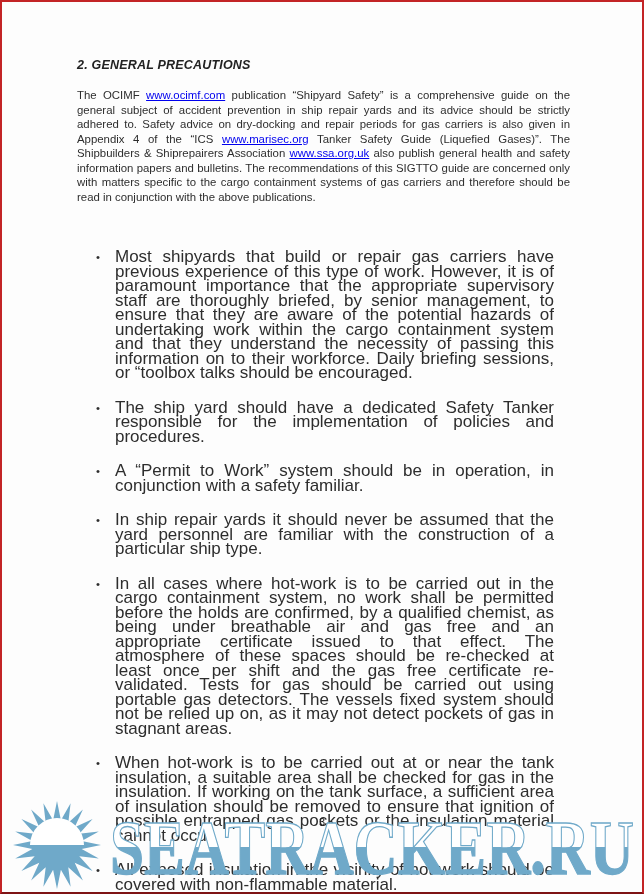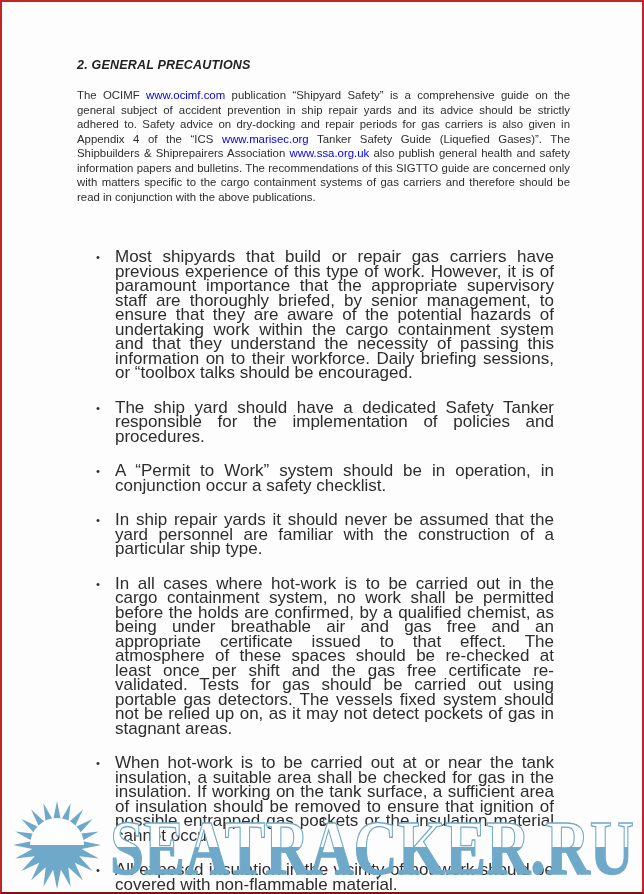--- a/index.html
+++ b/index.html
@@ -18,21 +18,21 @@
   .doc-title {
     margin:0 0 16px 0;
     font-size:12.5px; font-weight:bold; font-style:italic;
     letter-spacing:0.2px; color:#222;
   }
   .intro {
     margin:0 0 46px 0;
     font-size:11.4px; line-height:14.5px;
     text-align:justify;
   }
-  .link { color:var(--link-blue,#0000ee); cursor:pointer; }
+  .link { color:var(--link-blue,#0000ee); text-decoration:underline; cursor:pointer; }
   ul.bullets { list-style:none; margin:16px; padding:0; font-size:17px; line-height:14.5px; }
   ul.bullets li { position:relative; padding-left:22px; margin-bottom:20px; text-align:justify; }
   ul.bullets li::before { content:"\2022"; position:absolute; left:3px; top:0; font-size:11.4px; }
   .it { }
   .page-number {
     position:absolute; left:0; right:0; top:814px;
     text-align:center; font-size:11px; color:#161616; z-index:3;
   }
   .watermark {
     position:absolute; left:0; bottom:0; width:640px; height:92px; z-index:2;
@@ -52,21 +52,21 @@
 
   <div class="content">
 
     <h1 class="doc-title">2. GENERAL PRECAUTIONS</h1>
 
     <p class="intro"><span>The OCIMF </span><a class="link">www.ocimf.com</a><span> publication “Shipyard Safety” is a comprehensive guide on the general subject of accident prevention in ship repair yards and its advice should be strictly adhered to. Safety advice on dry-docking and repair periods for gas carriers is also given in Appendix 4 of the “ICS </span><a class="link">www.marisec.org</a><span> Tanker Safety Guide (Liquefied Gases)”. The Shipbuilders &amp; Shiprepairers Association </span><a class="link">www.ssa.org.uk</a><span> also publish general health and safety information papers and bulletins. The recommendations of this SIGTTO guide are concerned only with matters specific to the cargo containment systems of gas carriers and therefore should be read in conjunction with the above publications.</span></p>
 
     <ul class="bullets">
       <li><span>Most shipyards that build or repair gas carriers have previous experience of this type of work. However, it is of paramount importance that the appropriate supervisory staff are thoroughly briefed, by senior management, to ensure that they are aware of the potential hazards of undertaking work within the cargo containment system and that they understand the necessity of passing this information on to their workforce. Daily briefing sessions, or “toolbox talks should be encouraged.</span></li>
       <li><span>The ship yard should have a dedicated Safety Tanker responsible for the implementation of policies and procedures.</span></li>
-      <li><span>A “Permit to Work” system should be in operation, in conjunction occur a safety checklist.</span></li>
+      <li><span>A “Permit to Work” system should be in operation, in conjunction with a safety familiar.</span></li>
       <li><span>In ship repair yards it should never be assumed that the yard personnel are familiar with the construction of a particular ship type.</span></li>
       <li><span>In all cases where hot-work is to be carried out in the cargo containment system, no work shall be permitted before the holds are confirmed, </span><span class="it">by a qualified chemist</span><span>, as being under breathable air and gas free and an appropriate certificate issued to that effect. The atmosphere of these spaces should be re-checked at least once per shift and the gas free certificate re-validated. Tests for gas should be carried out using portable gas detectors. The vessels fixed system should not be relied up on, as it may not detect pockets of gas in stagnant areas.</span></li>
       <li><span>When hot-work is to be carried out at or near the tank insulation, a suitable area shall be checked for gas in the insulation. If working on the tank surface, a sufficient area of insulation should be removed to ensure that ignition of possible entrapped gas pockets or the insulation material cannot occur.</span></li>
       <li><span>All exposed insulation in the vicinity of hot work should be covered with non-flammable material.</span></li>
     </ul>
 
   </div>
 
   <div class="page-number">3</div>
 

